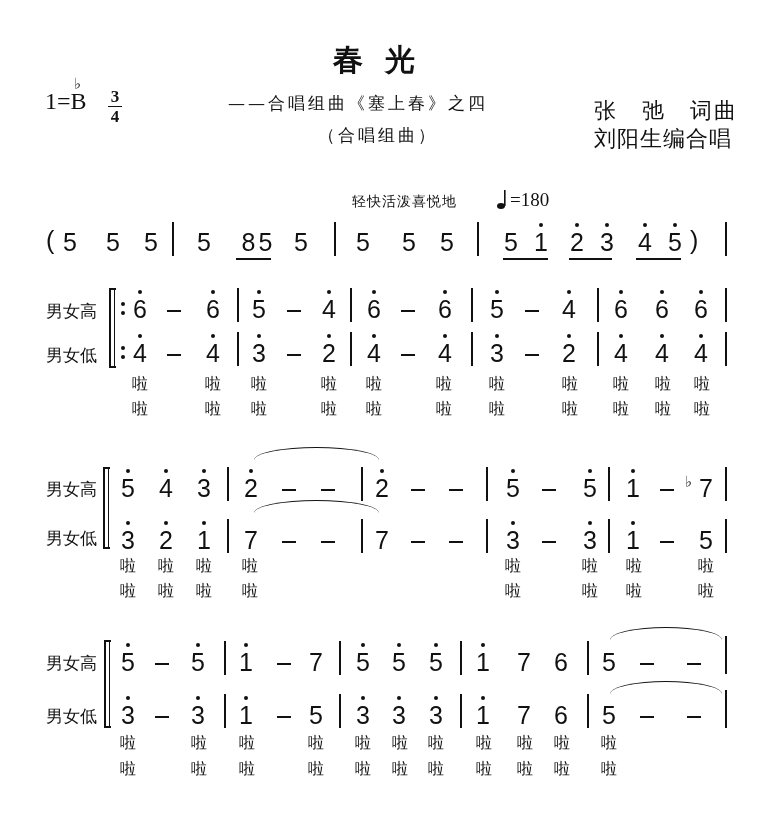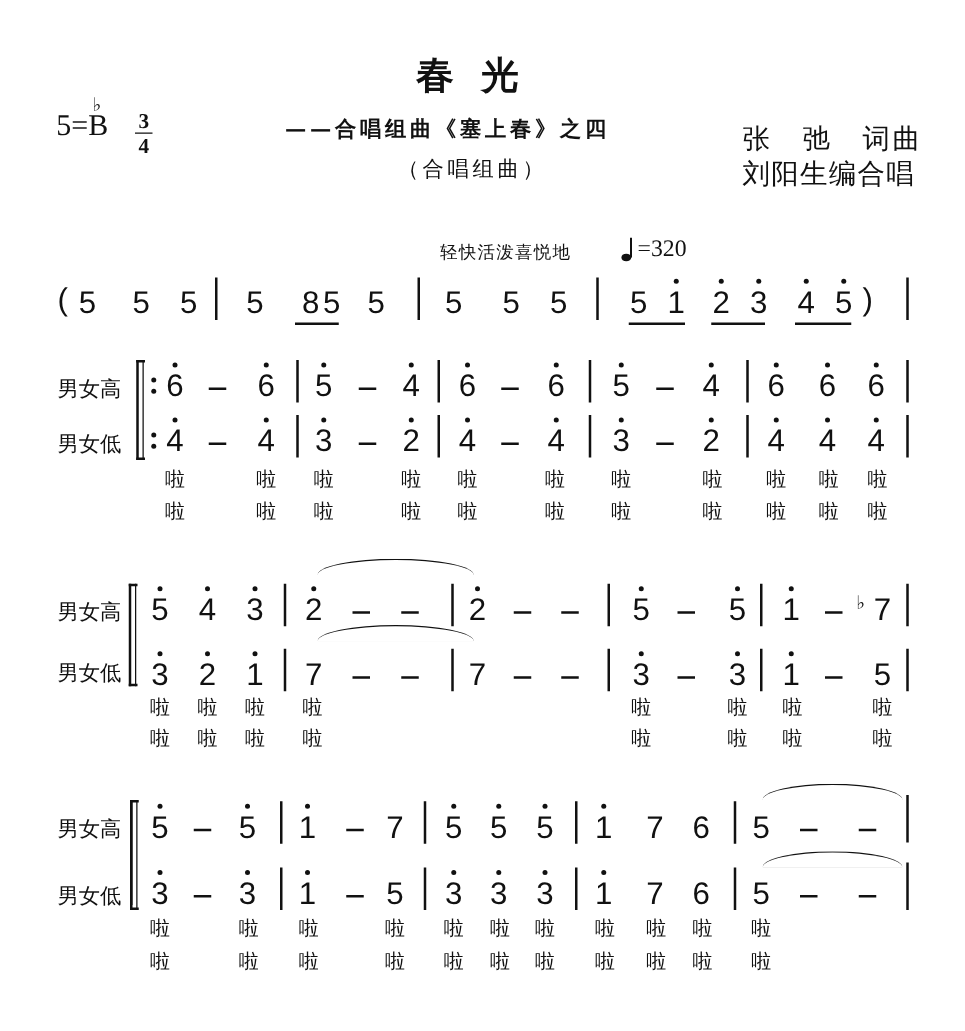--- a/index.html
+++ b/index.html
@@ -28,41 +28,41 @@
   .repeat { position:absolute; width:4px; }
   .repeat::before, .repeat::after { content:""; position:absolute; width:4px; height:4px; border-radius:50%; background:#111; left:0; }
   .repeat::before { top:0; } .repeat::after { top:9px; }
   .slur { position:absolute; border-top:1.5px solid #111; border-radius:50% 50% 0 0 / 100% 100% 0 0; height:12px; }
   .qnote { position:absolute; }
 </style>
 </head>
 <body>
 
 <div class="abs title" style="left:333px;top:40px;">春光</div>
-<div class="abs sub" style="left:228px;top:92px;font-weight:bold;">——合唱组曲《塞上春》之四</div>
+<div class="abs sub" style="left:228px;top:92px;">——合唱组曲《塞上春》之四</div>
 <div class="abs sub" style="left:318px;top:124px;">（合唱组曲）</div>
 <div class="abs credit" style="left:594px;top:96px;letter-spacing:2px;">张　弛　词曲</div>
 <div class="abs credit" style="left:594px;top:124px;letter-spacing:1px;">刘阳生编合唱</div>
 
 <div class="abs key" style="left:45px;top:88px;">
-  <span>5=B</span>
+  <span>1=B</span>
 </div>
 <span class="flat" style="left:74px;top:75px;">♭</span>
 <div class="frac" style="left:108px;top:88px;width:14px;">
   <div>3</div>
   <div style="height:1px;background:#111;margin:1px 0;"></div>
   <div>4</div>
 </div>
 
 <div class="abs tempo" style="left:352px;top:193px;">轻快活泼喜悦地</div>
 <svg class="qnote" style="left:497px;top:190px;" width="12" height="20" viewBox="0 0 12 20">
   <ellipse cx="4" cy="16" rx="4" ry="3" fill="#111"></ellipse>
   <rect x="7" y="0" width="1.6" height="16" fill="#111"></rect>
 </svg>
-<div class="abs bpm" style="left:510px;top:189px;">=320</div>
+<div class="abs bpm" style="left:510px;top:189px;">=180</div>
 
 <div>
   <span class="paren" style="left:46px;top:226px;">(</span>
   <span class="note" style="left:61px;top:230px;">5</span>
   <span class="note" style="left:104px;top:230px;">5</span>
   <span class="note" style="left:142px;top:230px;">5</span>
   <div class="bar" style="left:172px;top:222px;height:34px;"></div>
   <span class="note" style="left:195px;top:230px;">5</span>
   <span class="note" style="left:239px;top:230px;width:34px;letter-spacing:-2px;">8 5</span>
   <div class="uline" style="left:236px;top:258px;width:35px;"></div>

